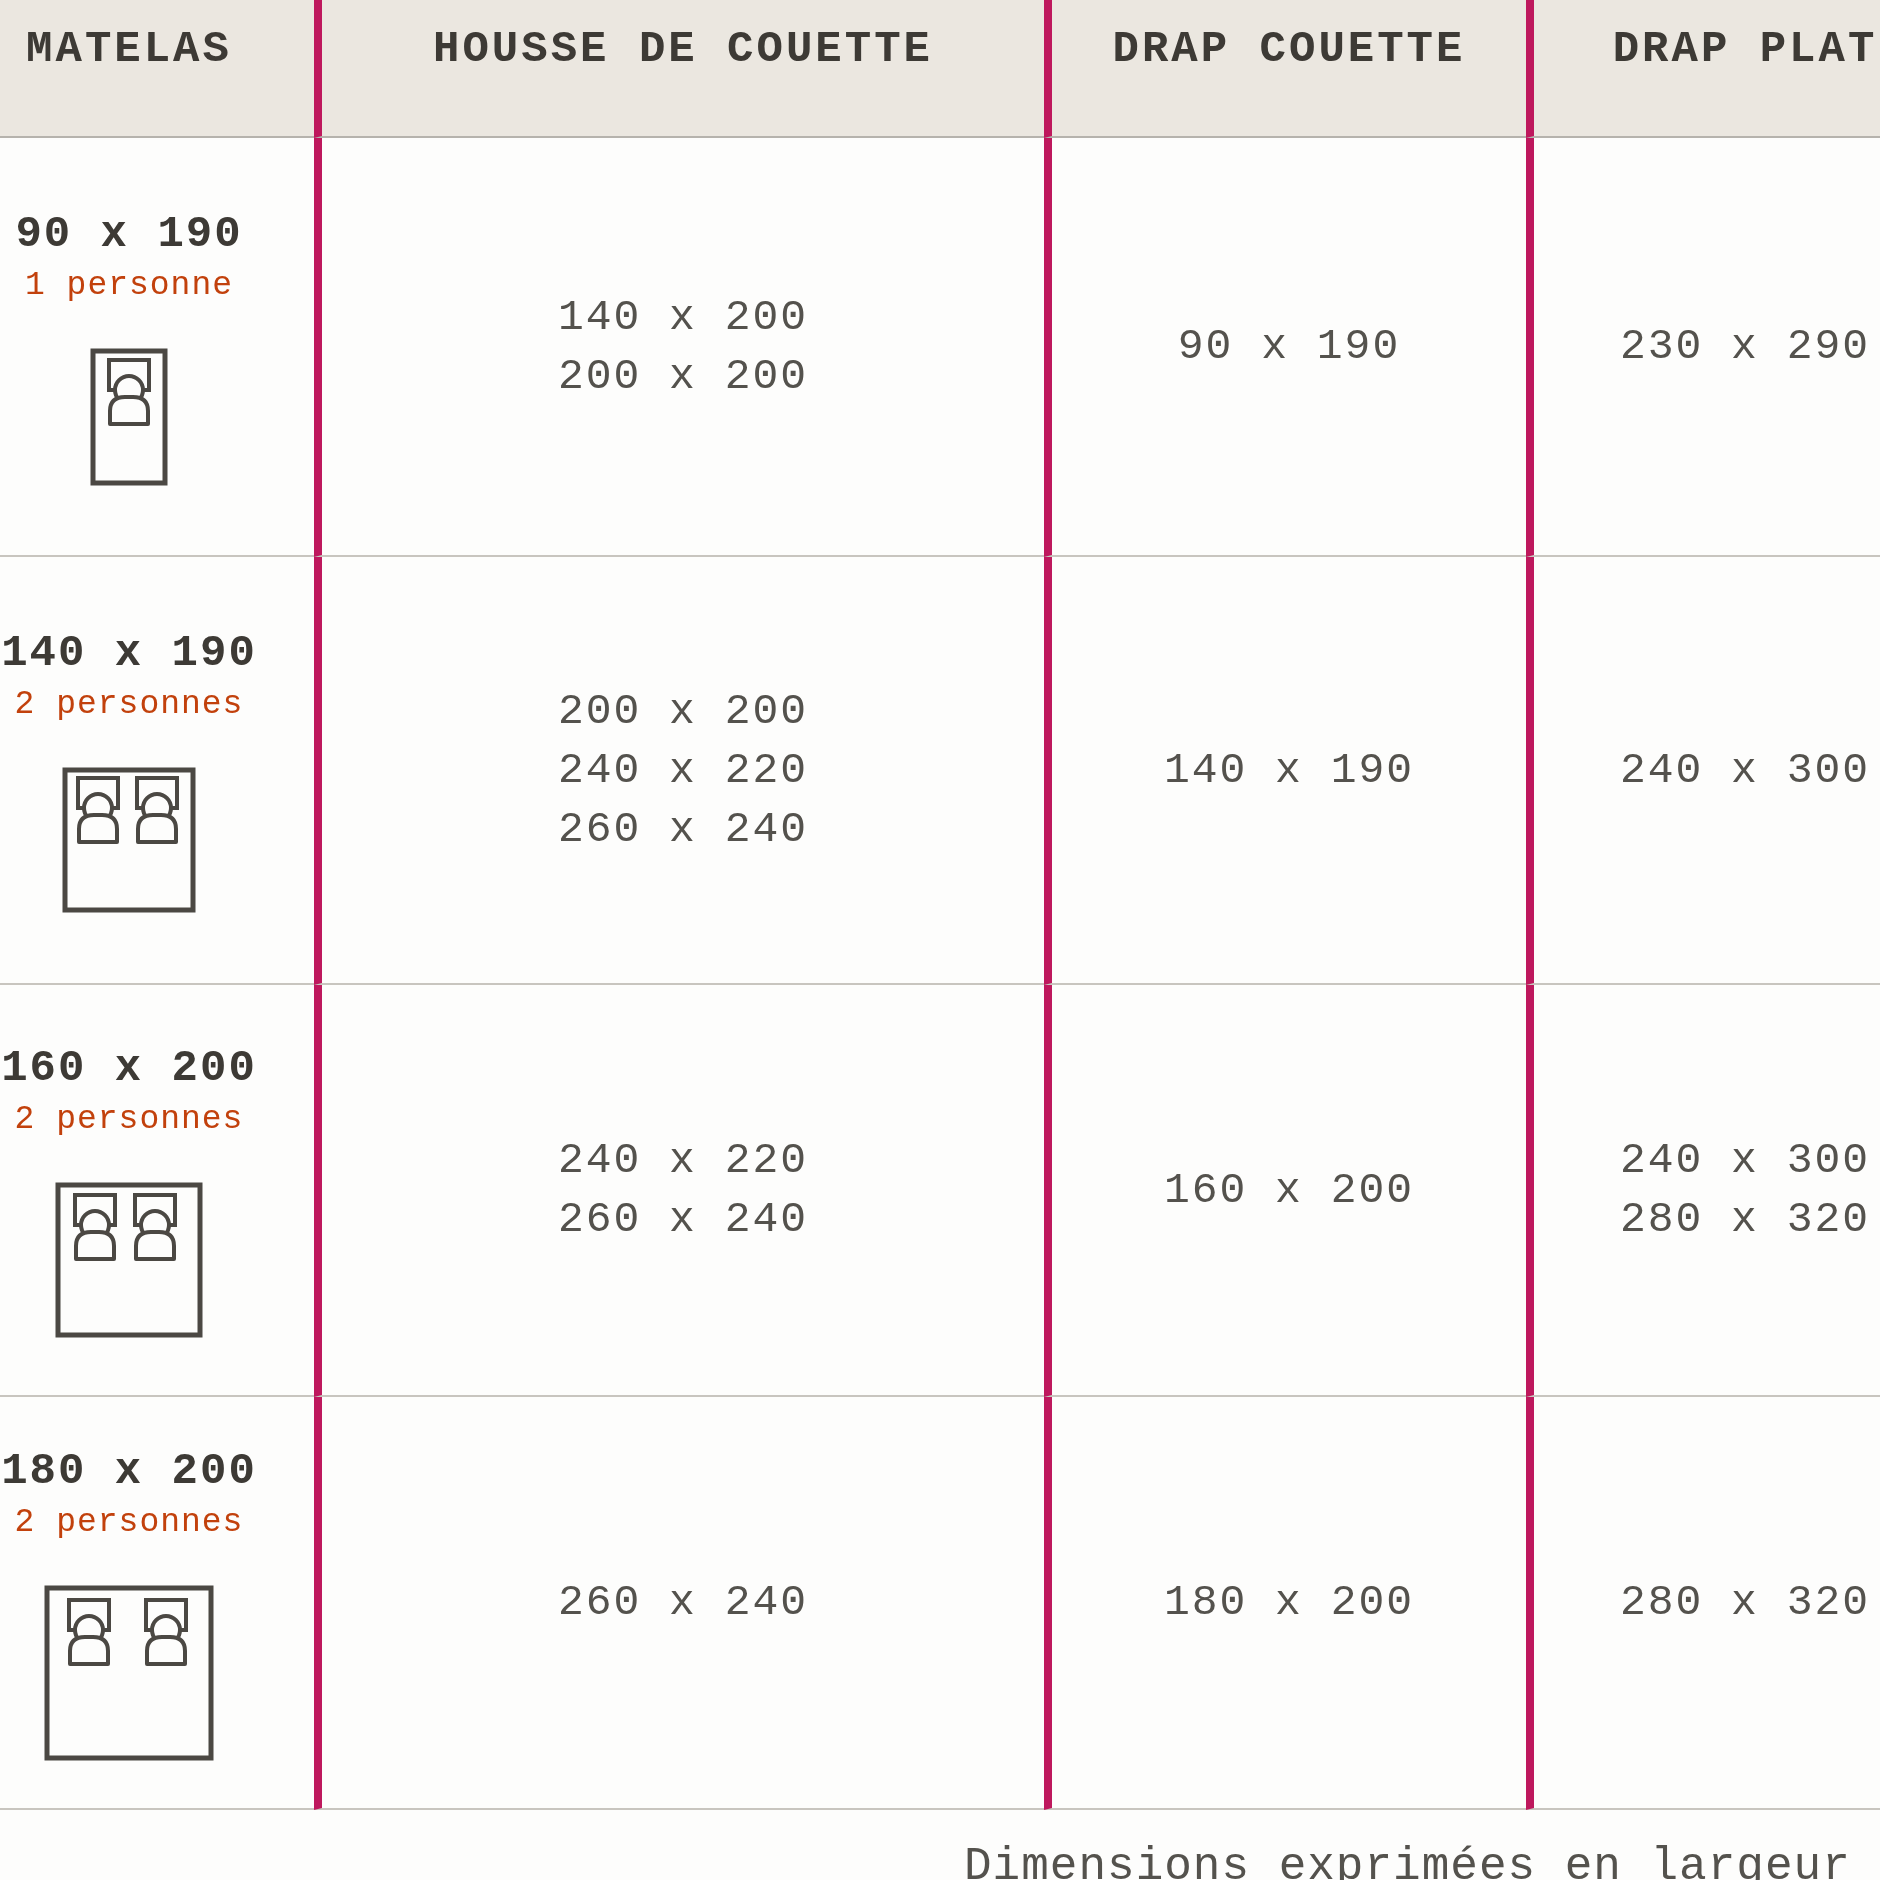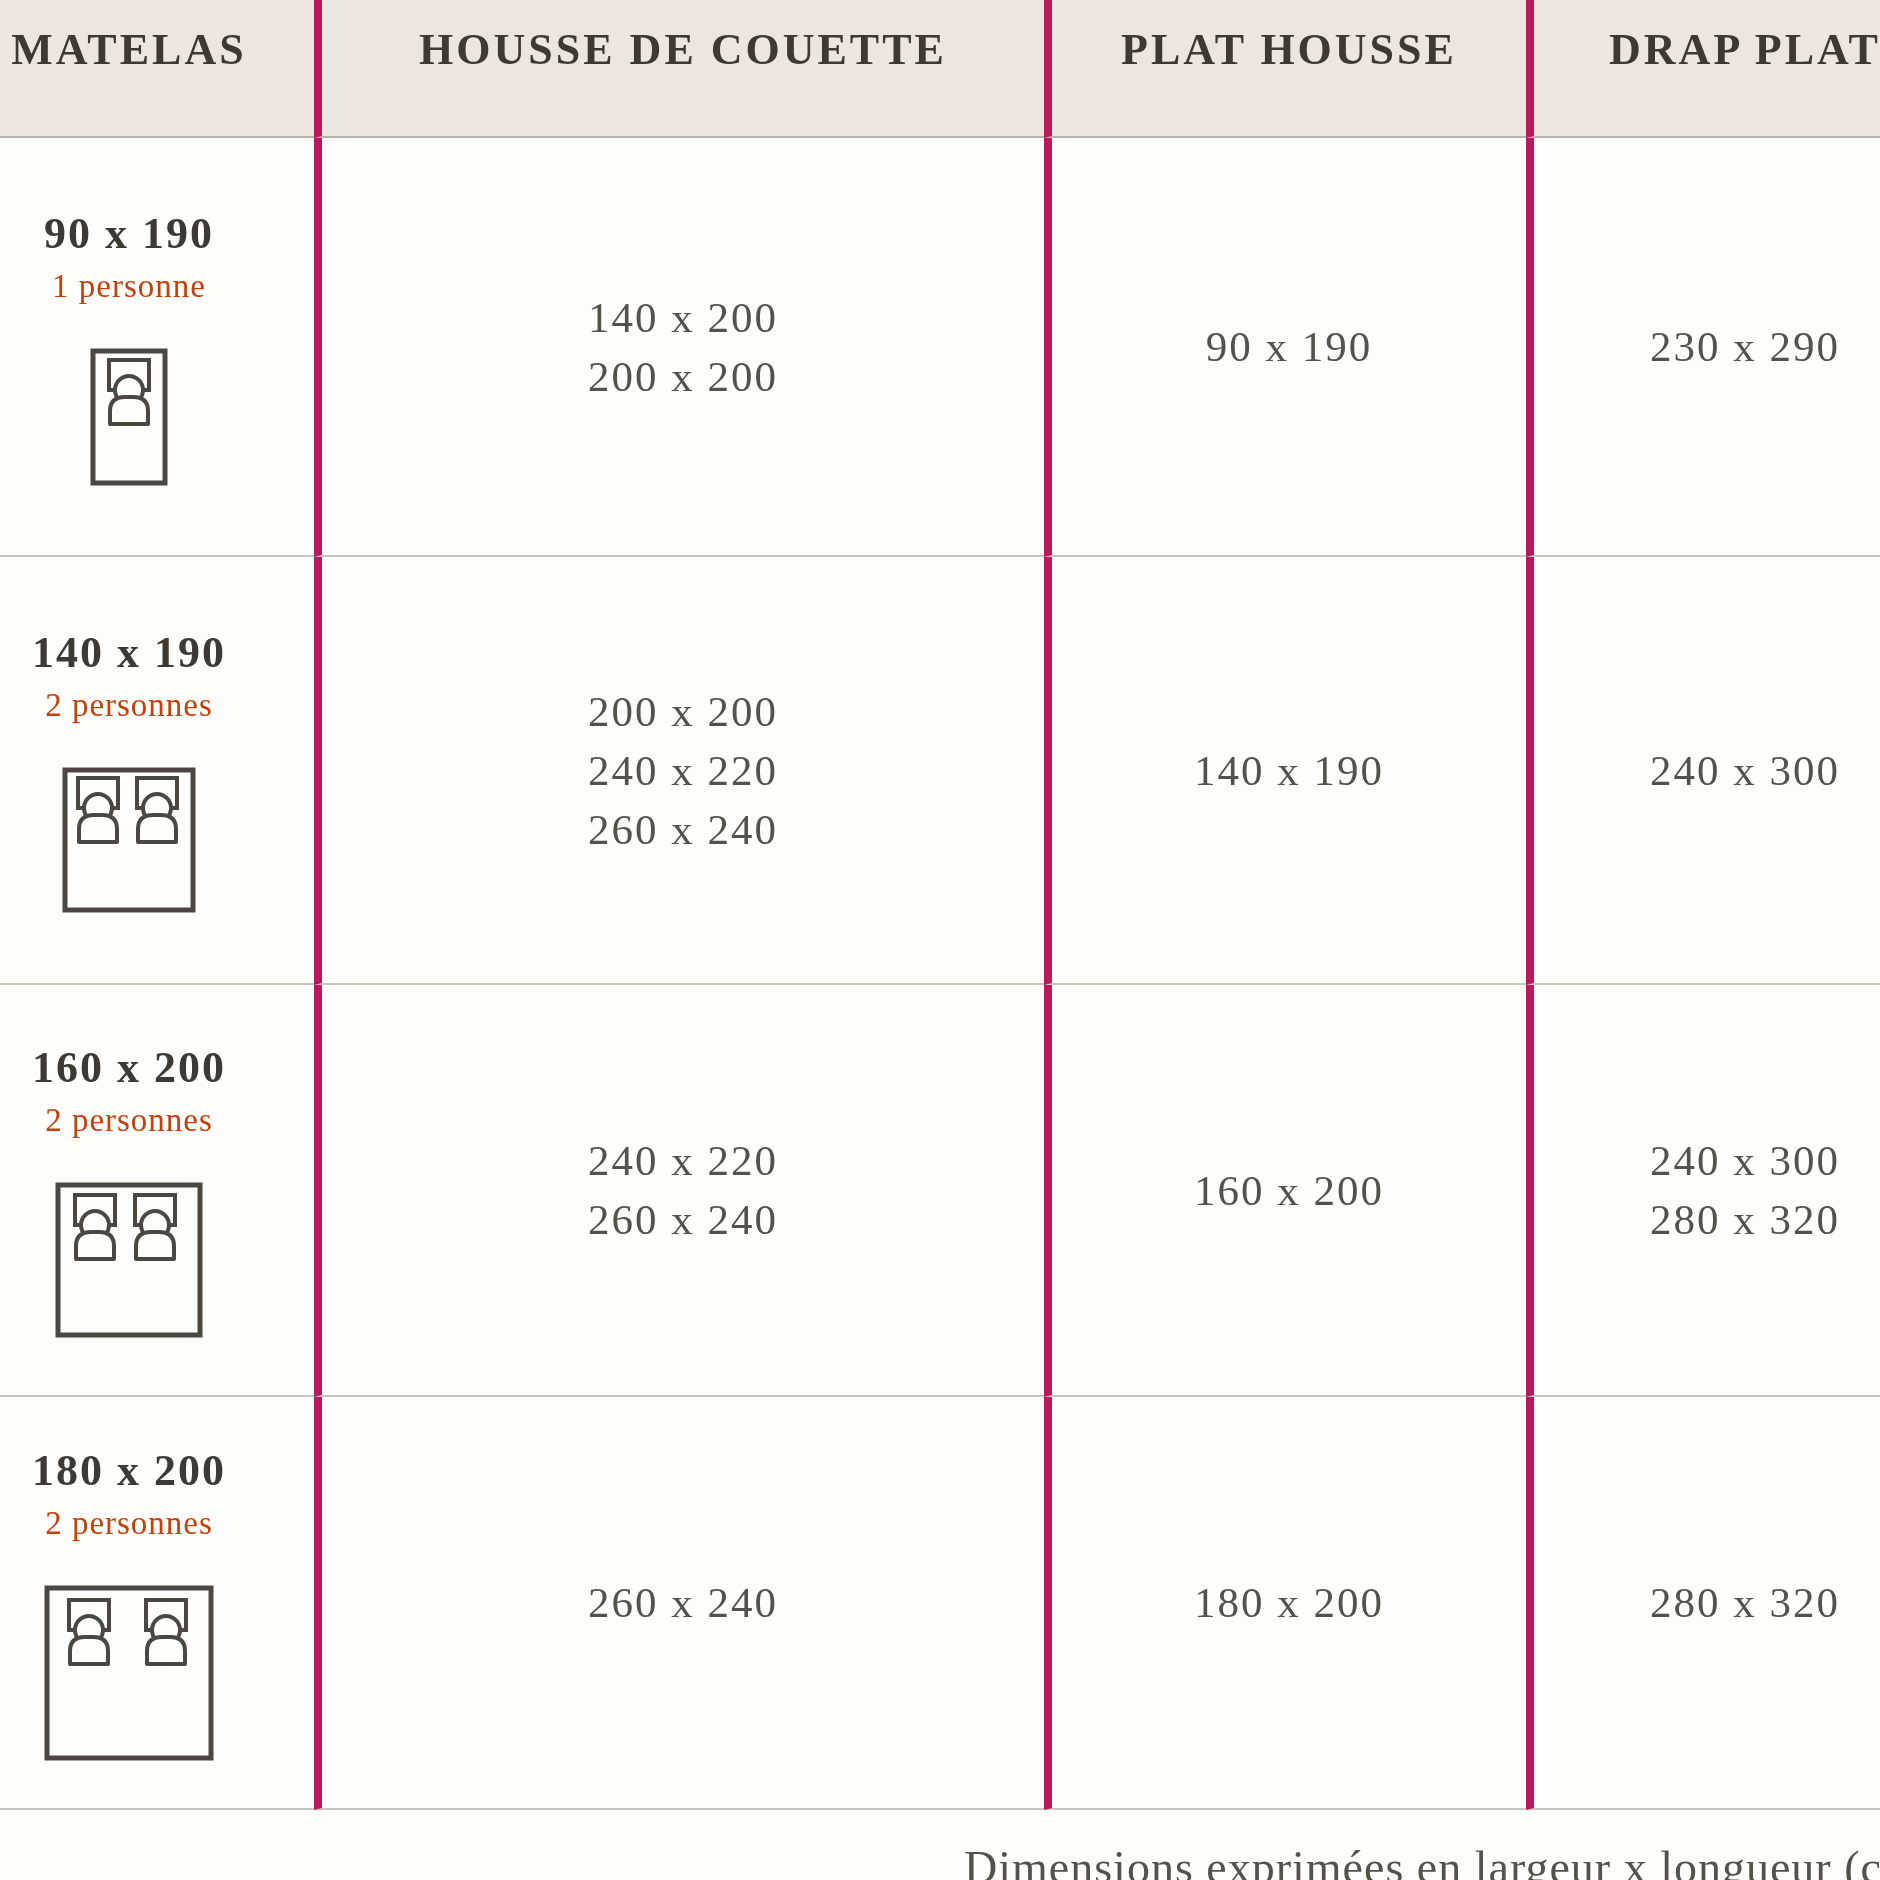--- a/index.html
+++ b/index.html
@@ -1,21 +1,21 @@
 <!DOCTYPE html>
 <html><head>
 <meta charset="utf-8">
 <style>
   html,body{margin:0;padding:0;background:#ffffff;}
   .viewport{
     position:relative;
     width:1880px;height:1880px;
     overflow:hidden;
     background:#fdfdfc;
-    font-family:Liberation Serif, serif;
+    font-family:Liberation Mono, monospace;
   }
   .size-table{
     position:absolute;
     left:-56px;top:0;
     width:2012px;height:1810px;
     display:grid;
     grid-template-columns:370px 730px 482px 430px;
     grid-template-rows:138px 419px 428px 412px 413px;
   }
   .cell{
@@ -87,21 +87,21 @@
       <path d="M3 66 L3 53 Q3 39 18 39 L26 39 Q41 39 41 53 L41 66 Z" fill="#fdfdfc" stroke="#4b4843" stroke-width="4" stroke-linejoin="round"></path>
     </g>
   </defs>
 </svg>
 
 <div class="viewport">
   <div class="size-table">
 
     <div class="cell header-cell">MATELAS</div>
     <div class="cell header-cell v-border">HOUSSE DE COUETTE</div>
-    <div class="cell header-cell v-border">PLAT HOUSSE</div>
+    <div class="cell header-cell v-border">DRAP COUETTE</div>
     <div class="cell header-cell v-border">DRAP PLAT</div>
 
     <div class="cell body-cell">
       <div class="size-label">90 x 190</div>
       <div class="type-label">1 personne</div>
       <svg class="bed-icon" width="78" height="138" viewBox="0 0 78 138">
         <rect class="icon-stroke" x="3" y="3" width="72" height="132" stroke-width="5"></rect>
         <use href="#sleeper" x="17" y="10"></use>
       </svg>
     </div>

